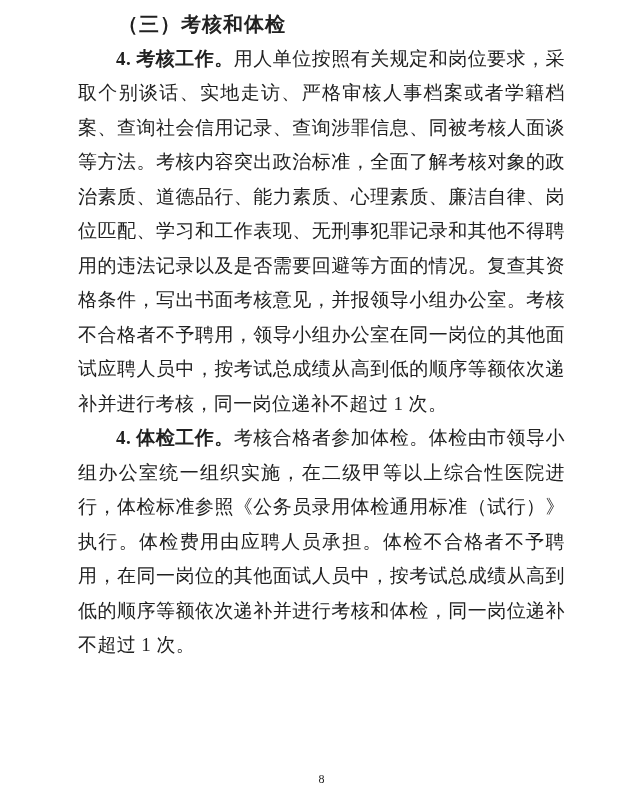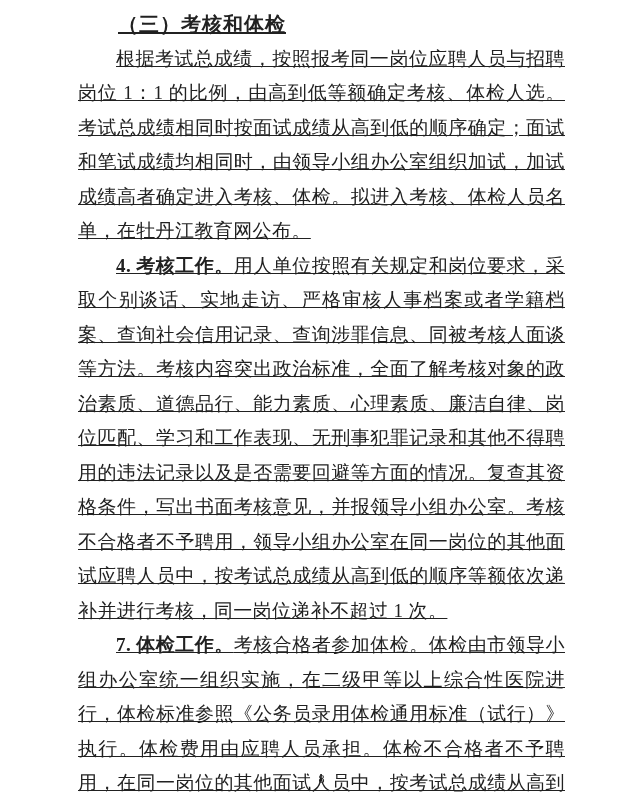--- a/index.html
+++ b/index.html
@@ -9,21 +9,20 @@
   }
   .page {
     position: relative;
     width: 643px;
     height: 795px;
     margin: 0 auto;
     background: #ffffff;
     overflow: hidden;
     font-family: "Liberation Serif", "DejaVu Serif", serif;
     color: #212121;
-    text-decoration: underline;
   }
   .content {
     padding: 7px 78px 0 78px;
   }
   .heading {
     margin: 0;
     font-size: 20px;
     line-height: 34.5px;
     font-weight: bold;
     text-indent: 2em;
@@ -53,22 +52,21 @@
   }
 </style>
 </head>
 <body>
 
 <div class="page">
   <div class="content">
 
     <h2 class="heading">（三）考核和体检</h2>
 
-    <p class="para"><span class="lead"></span><span>根据考试总成绩，按照报考同一岗位应聘人员与招聘岗位 1：1 的比例，由高到低等额确定考核、体检人选。考试总成绩相同时按面试成绩从高到低的顺序确定；面试和笔试成绩均相同时，由领导小组办公室组织加试，加试成绩高者确定进入考核、体检。拟进入考核、体检人员名单，在牡丹江教育网公布。</span></p>
 
     <p class="para"><span class="lead">4. 考核工作。</span><span>用人单位按照有关规定和岗位要求，采取个别谈话、实地走访、严格审核人事档案或者学籍档案、查询社会信用记录、查询涉罪信息、同被考核人面谈等方法。考核内容突出政治标准，全面了解考核对象的政治素质、道德品行、能力素质、心理素质、廉洁自律、岗位匹配、学习和工作表现、无刑事犯罪记录和其他不得聘用的违法记录以及是否需要回避等方面的情况。复查其资格条件，写出书面考核意见，并报领导小组办公室。考核不合格者不予聘用，领导小组办公室在同一岗位的其他面试应聘人员中，按考试总成绩从高到低的顺序等额依次递补并进行考核，同一岗位递补不超过 1 次。</span></p>
 
-    <p class="para"><span class="lead">7. 体检工作。</span><span>考核合格者参加体检。体检由市领导小组办公室统一组织实施，在二级甲等以上综合性医院进行，体检标准参照《公务员录用体检通用标准（试行）》执行。体检费用由应聘人员承担。体检不合格者不予聘用，在同一岗位的其他面试人员中，按考试总成绩从高到低的顺序等额依次递补并进行考核和体检，同一岗位递补不超过 1 次。</span></p>
+    <p class="para"><span class="lead">4. 体检工作。</span><span>考核合格者参加体检。体检由市领导小组办公室统一组织实施，在二级甲等以上综合性医院进行，体检标准参照《公务员录用体检通用标准（试行）》执行。体检费用由应聘人员承担。体检不合格者不予聘用，在同一岗位的其他面试人员中，按考试总成绩从高到低的顺序等额依次递补并进行考核和体检，同一岗位递补不超过 1 次。</span></p>
 
   </div>
 
   <div class="page-number">8</div>
 </div>
 
 </body></html>

